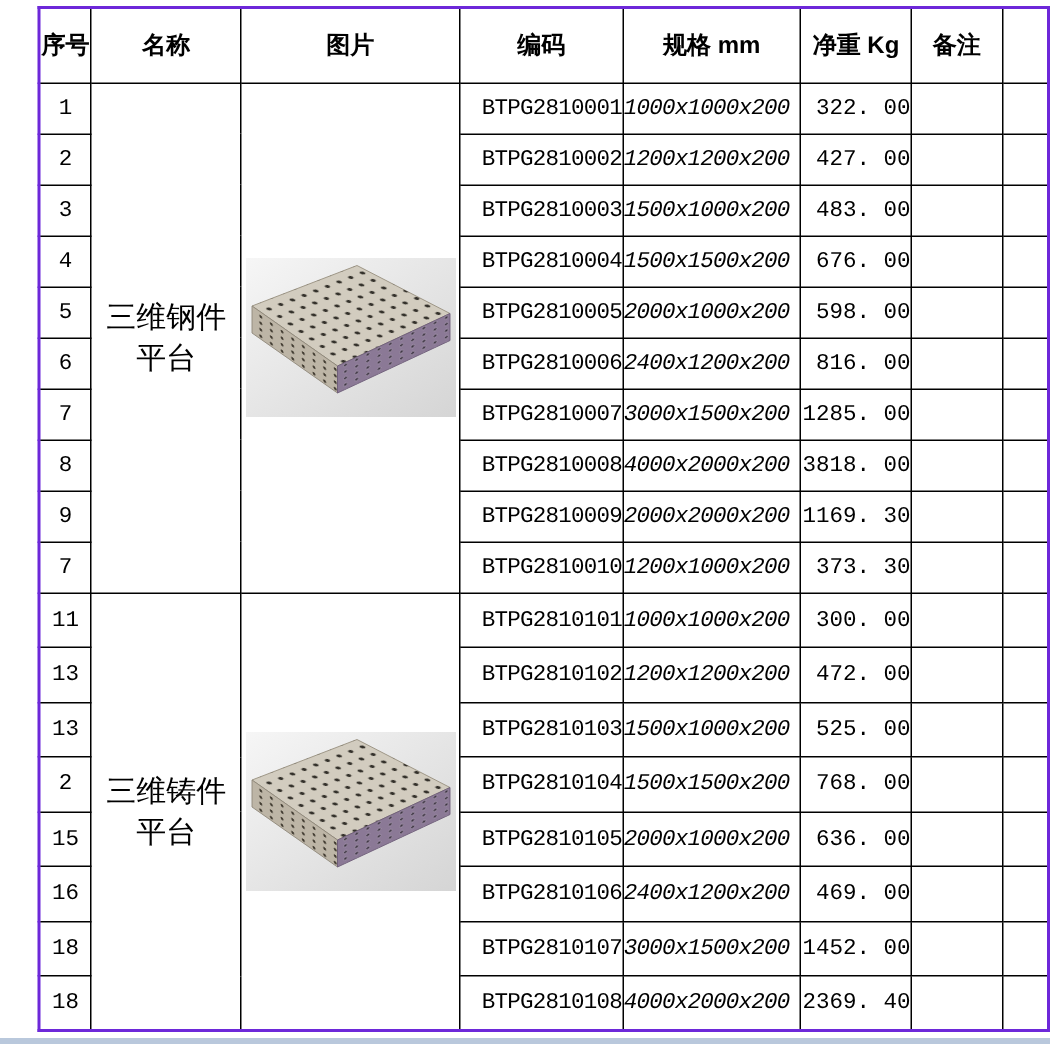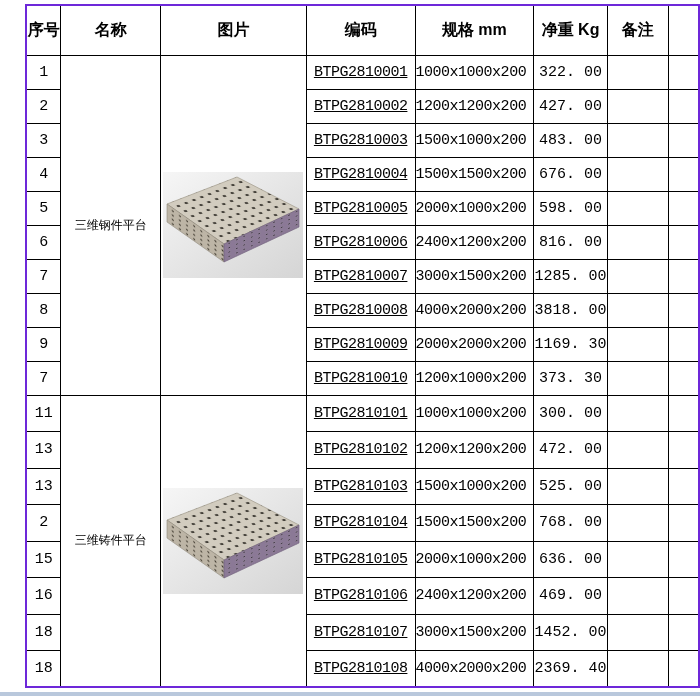--- a/index.html
+++ b/index.html
@@ -16,24 +16,24 @@
   table.spec td, table.spec th {
     border:1px solid #000; padding:0; overflow:hidden;
     vertical-align:middle;
   }
   tr.hdr { height:50px; }
   tr.g1 { height:34px; }
   tr.g2 { height:36.5px; }
   th { font-size:16px; font-weight:bold; text-align:center; }
   .mono { font-family:"Liberation Mono","DejaVu Sans Mono",monospace; font-size:15px; }
   .seq-cell    { text-align:center; }
-  .code-cell   { text-align:center; padding-left:1px; letter-spacing:-0.5px;text-decoration:underline; }
-  .spec-cell   { text-align:left; padding-left:1px; letter-spacing:-0.5px; }
-  .weight-cell { text-align:center; }
-  .name-cell   { text-align:center; font-size:12px; }
+  .code-cell   { text-align:right; padding-left:1px; letter-spacing:-0.5px; }
+  .spec-cell   { text-align:left; padding-left:1px; letter-spacing:-0.5px;font-style:italic; }
+  .weight-cell { text-align:right; }
+  .name-cell   { text-align:center; font-size:20px; }
   .img-cell    { text-align:center; }
   .bottom-strip {
     position:absolute; left:0; right:0; bottom:0; height:4px;
     background:#b9c8dc;
   }
   svg.platform { display:block; margin:0 auto; }
 </style>
 </head>
 <body>
 

